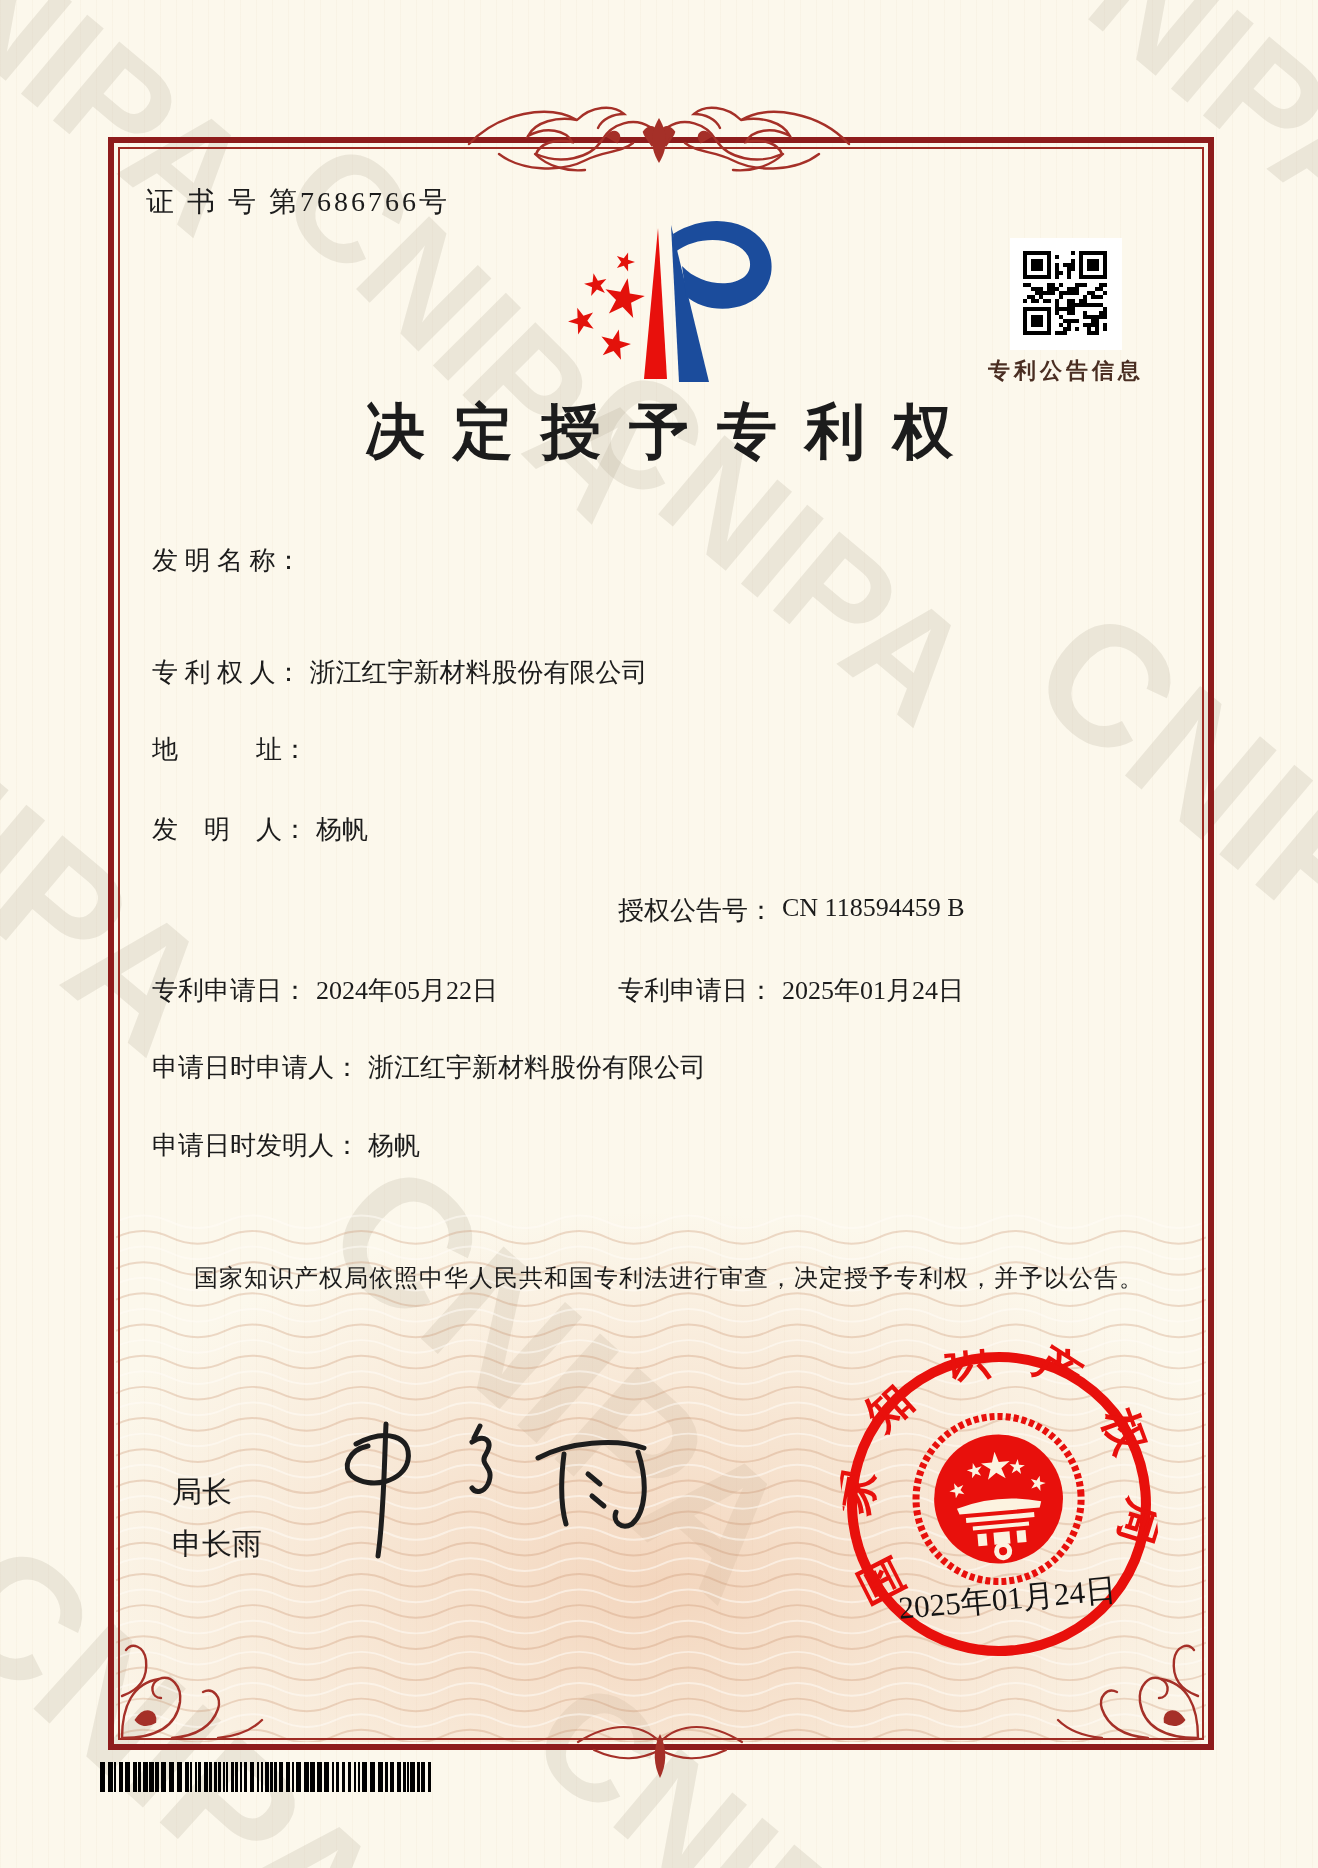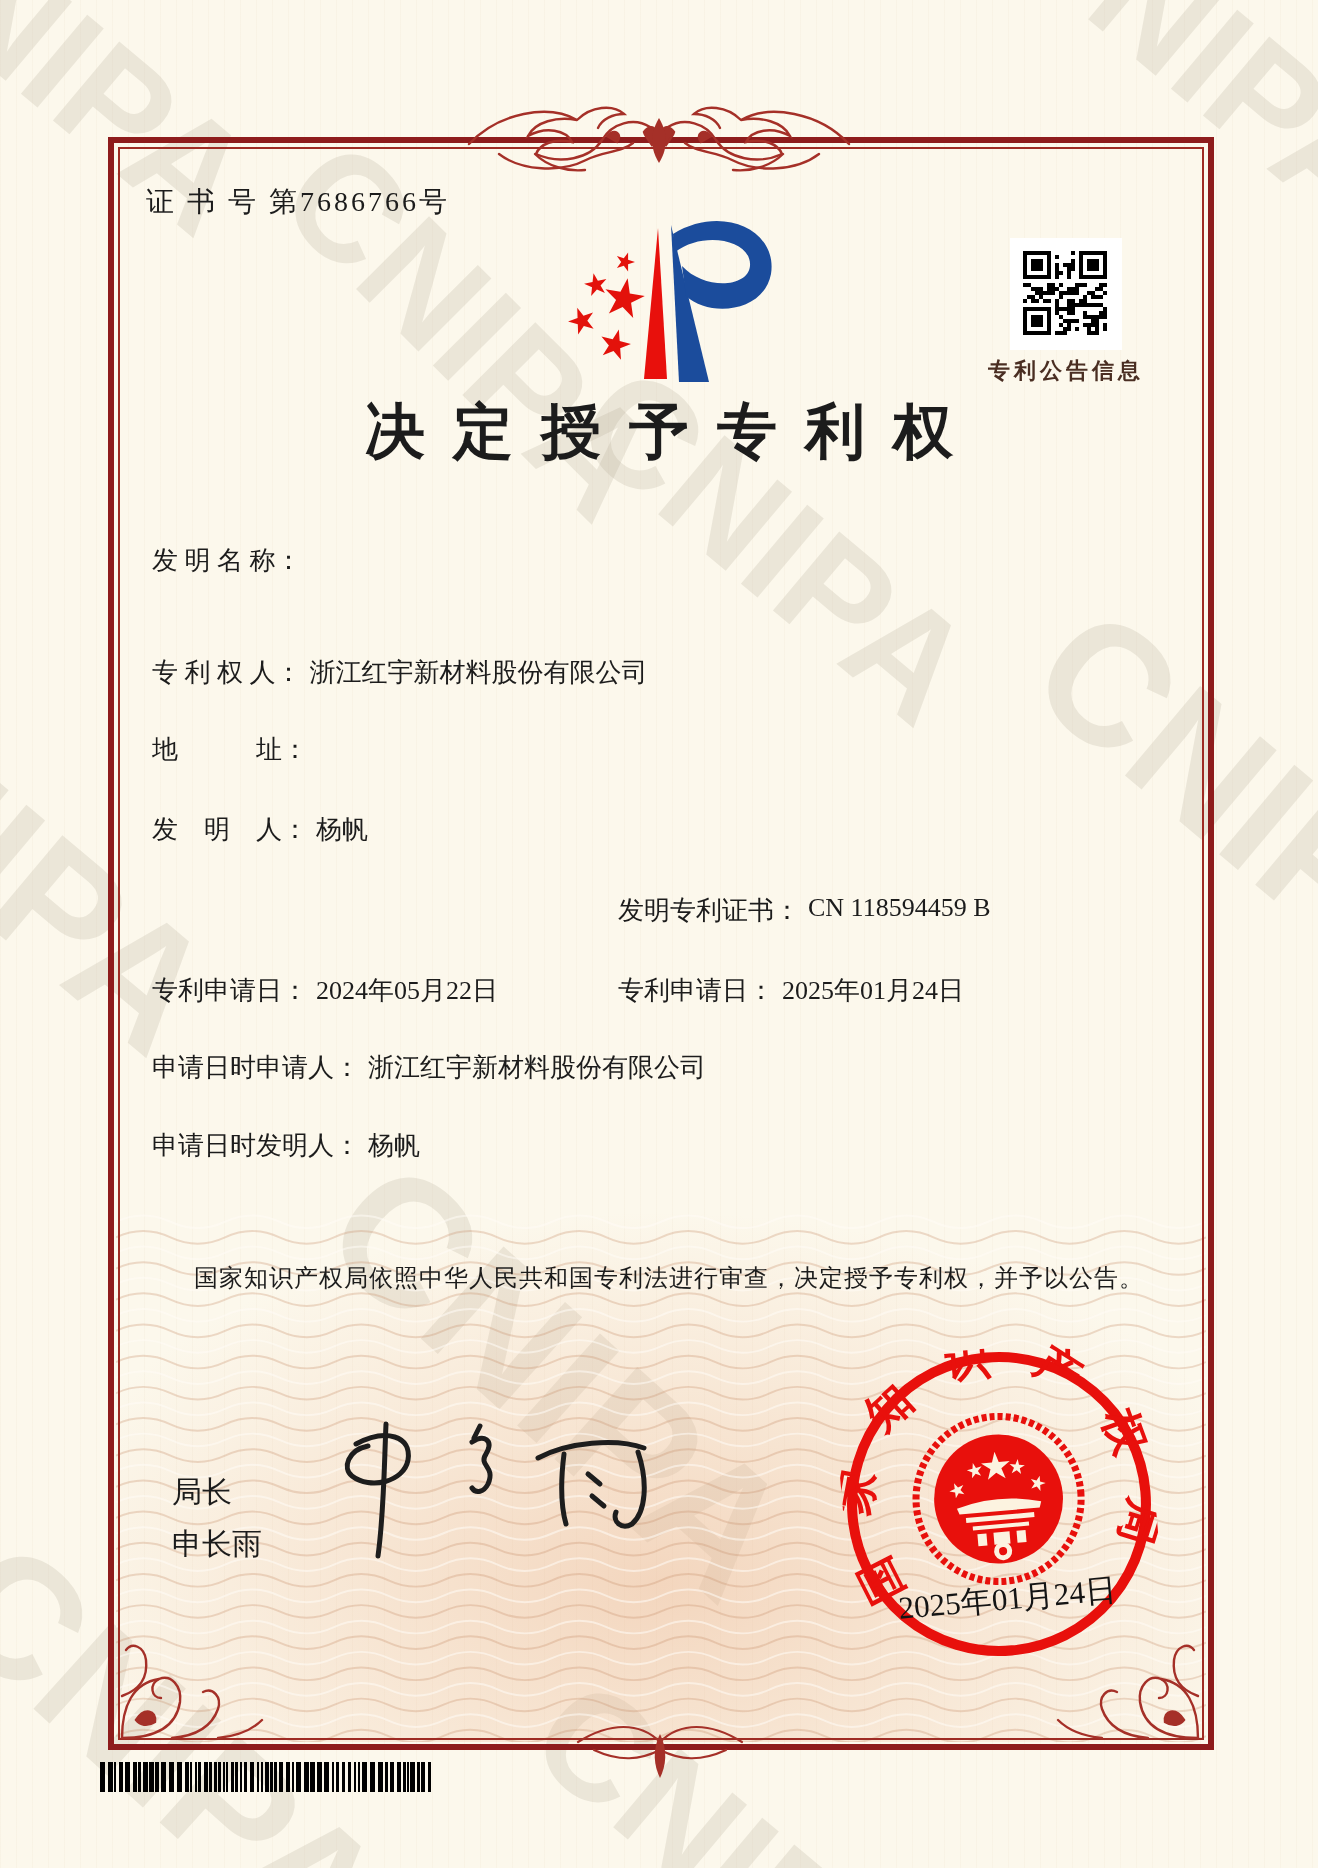--- a/index.html
+++ b/index.html
@@ -326,21 +326,21 @@
     <span class="val">浙江红宇新材料股份有限公司</span>
   </div>
   <div class="row" style="left:152px;top:732px;">
     <span class="lbl">地　　　址：</span>
   </div>
   <div class="row" style="left:152px;top:812px;">
     <span class="lbl">发　明　人：</span>
     <span class="val">杨帆</span>
   </div>
   <div class="row" style="left:618px;top:893px;">
-    <span class="lbl">发明专利证书：</span>
+    <span class="lbl">授权公告号：</span>
     <span class="val">CN 118594459 B</span>
   </div>
   <div class="row" style="left:152px;top:973px;">
     <span class="lbl">专利申请日：</span>
     <span class="val">2024年05月22日</span>
   </div>
   <div class="row" style="left:618px;top:973px;">
     <span class="lbl">专利申请日：</span>
     <span class="val">2025年01月24日</span>
   </div>

